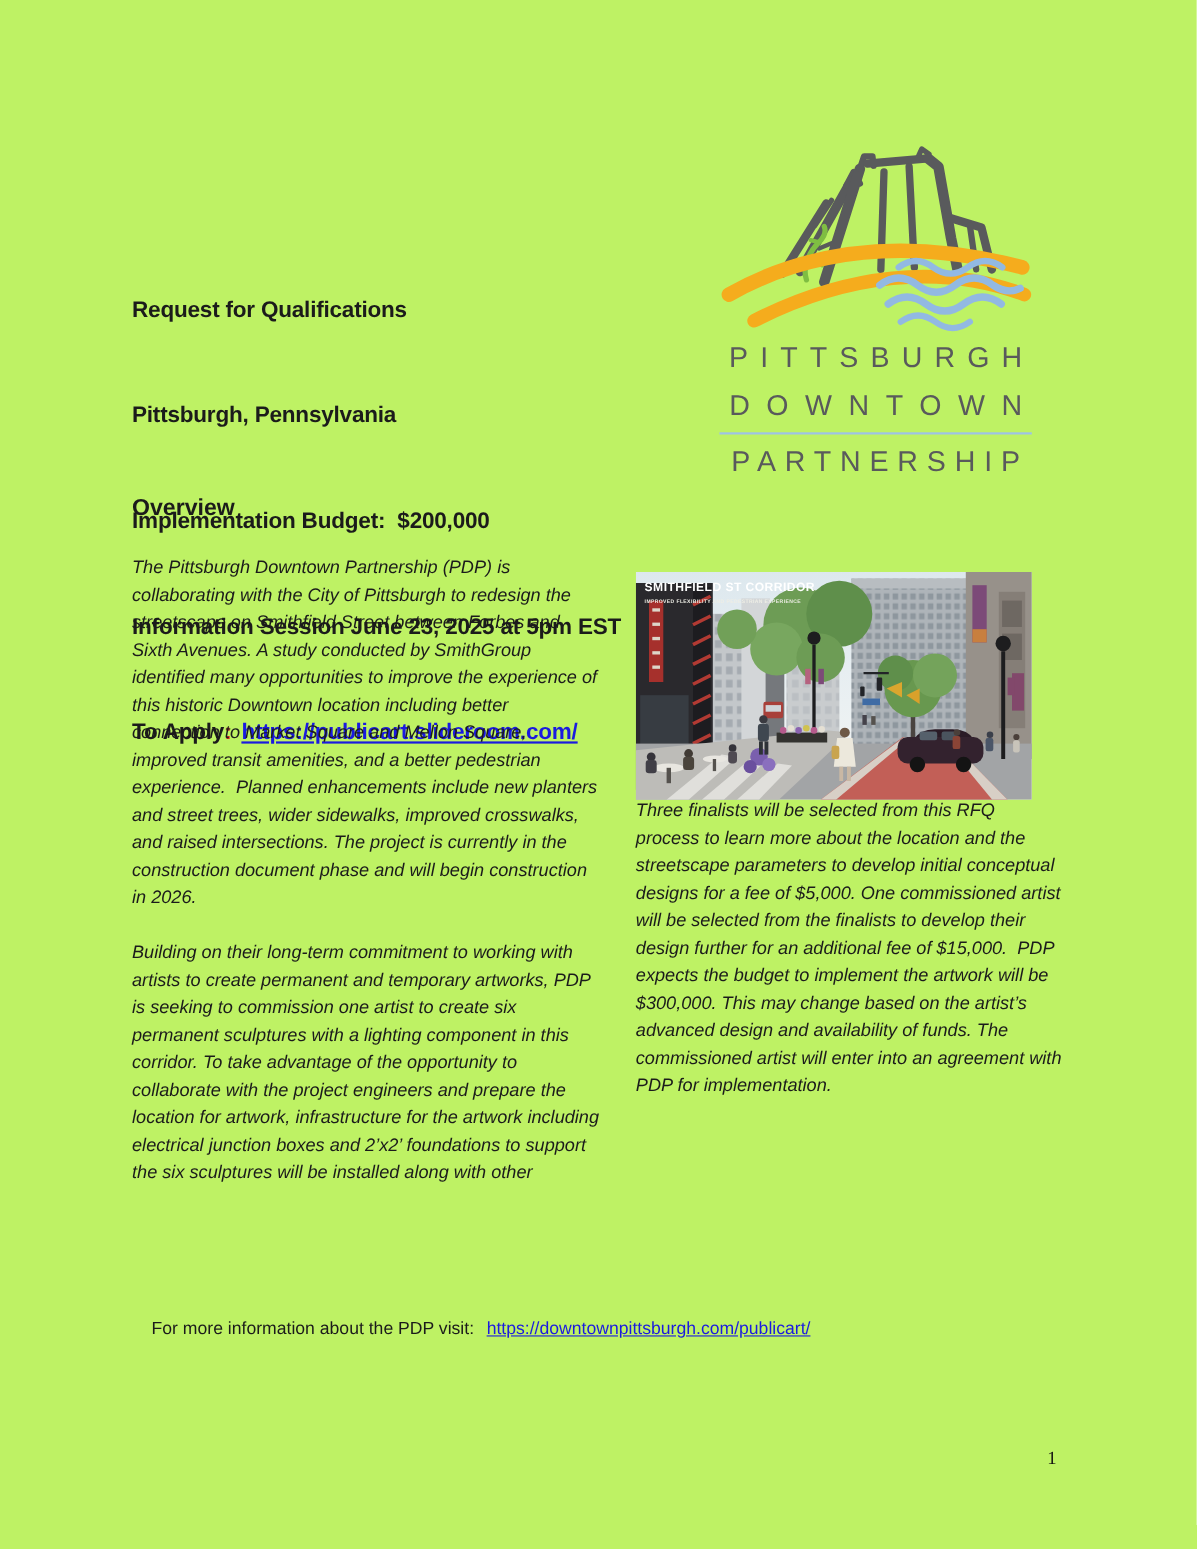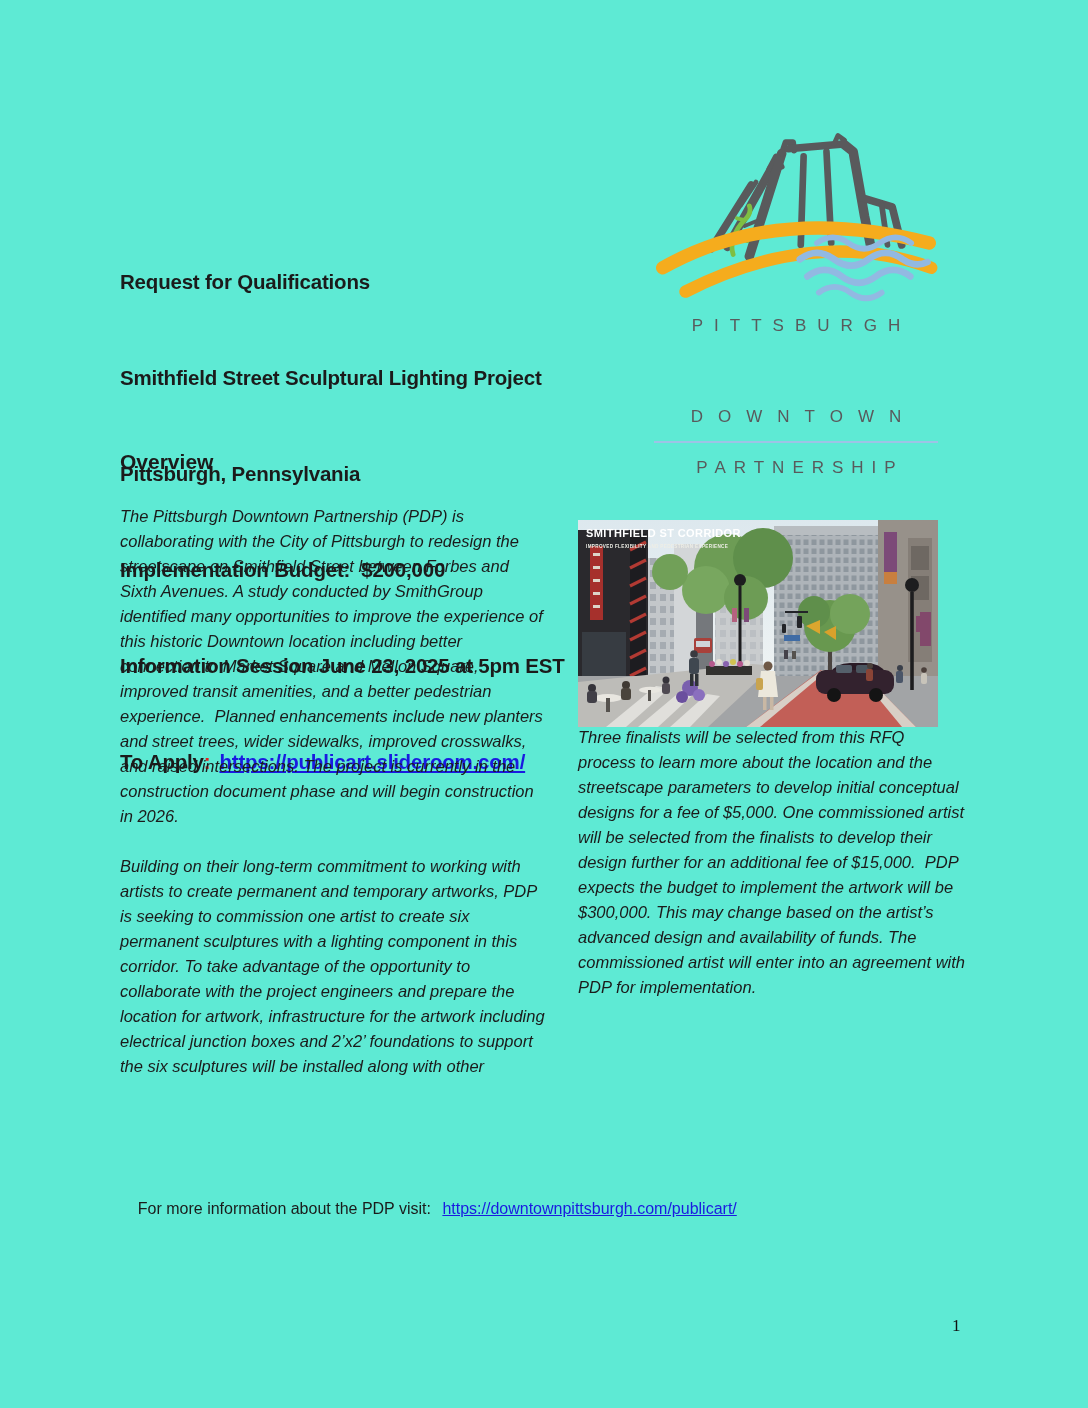--- a/index.html
+++ b/index.html
@@ -1,37 +1,37 @@
 <!DOCTYPE html>
 <html><head>
 <meta charset="utf-8">
 <style>
   html,body { margin:0; padding:0; background:#ffffff; }
   .page {
     position:relative; width:1088px; height:1408px; margin:0 auto;
-    background:#5eead4; overflow:hidden;
+    background:#bef264; overflow:hidden;
     font-family:"Liberation Sans", sans-serif; color:#1b1b1b;
   }
 
   
   .header-block {
     position:absolute; left:120px; top:202px;
     font-weight:bold; font-size:20.5px; line-height:32px; letter-spacing:-0.2px;
     white-space:pre-wrap;
   }
   .red { color:#e02020; }
   .link { color:#1a1ae0; text-decoration:underline; cursor:pointer; }
   .apply-link { margin-left:9px; font-weight:bold; }
 
   
   .logo { position:absolute; left:650px; top:104px; width:292px; text-align:center; }
   .logo svg { display:block; margin:0 auto; }
-  .logo-word { color:#595a5c; font-size:17px; line-height:43px; font-weight:400; white-space:nowrap; }
+  .logo-word { color:#595a5c; font-size:26px; line-height:43px; font-weight:400; white-space:nowrap; }
   .l1 { letter-spacing:11px; margin-right:-11px; }
-  .l2 { letter-spacing:15px; margin-right:-15px;margin-top:48px; }
+  .l2 { letter-spacing:15px; margin-right:-15px; }
   .l3 { letter-spacing:8px;  margin-right:-8px; }
   .logo-rule { height:2px; background:#9dc3e6; margin:3px 4px; }
 
   
   .overview {
     position:absolute; left:120px; top:450px;
     font-size:21px; font-weight:bold; 
   }
 
   
@@ -54,21 +54,20 @@
     font-family:"Liberation Serif", serif; font-size:17px; color:#111111;
   }
 </style>
 </head>
 <body>
 
 <div class="page">
 
   <div class="header-block">
     <div>Request for Qualifications</div>
-    <div>Smithfield Street Sculptural Lighting Project</div>
     <div>Pittsburgh, Pennsylvania</div>
     <div>Implementation Budget:  $200,000</div>
     <div>Information Session June 23, 2025 at 5pm EST</div>
     <div><span>To Apply</span><span class="red">:</span><a href="#" class="link apply-link">https://publicart.slideroom.com/</a></div>
   </div>
 
   <div class="logo">
     <svg viewBox="0 0 292 210" width="292" height="200" aria-hidden="true">
 
       <g fill="none" stroke="#595a5c" stroke-linecap="round" stroke-linejoin="round">

